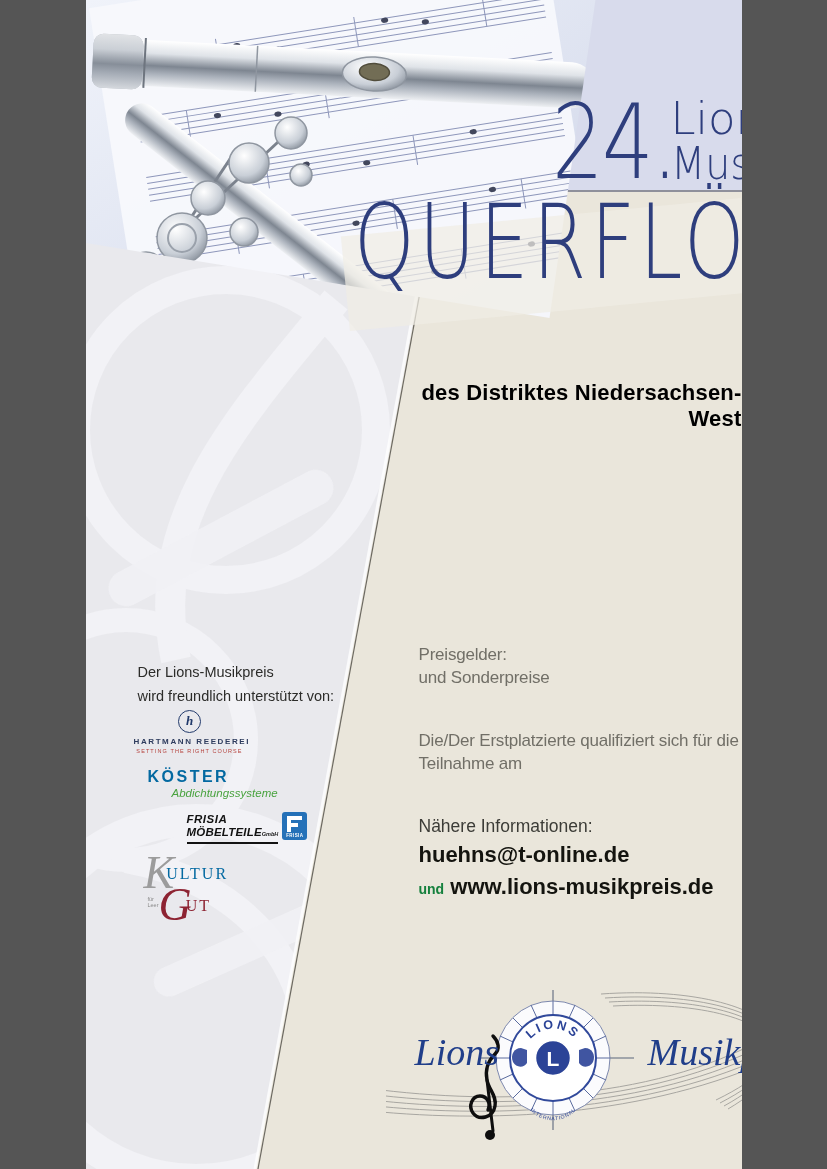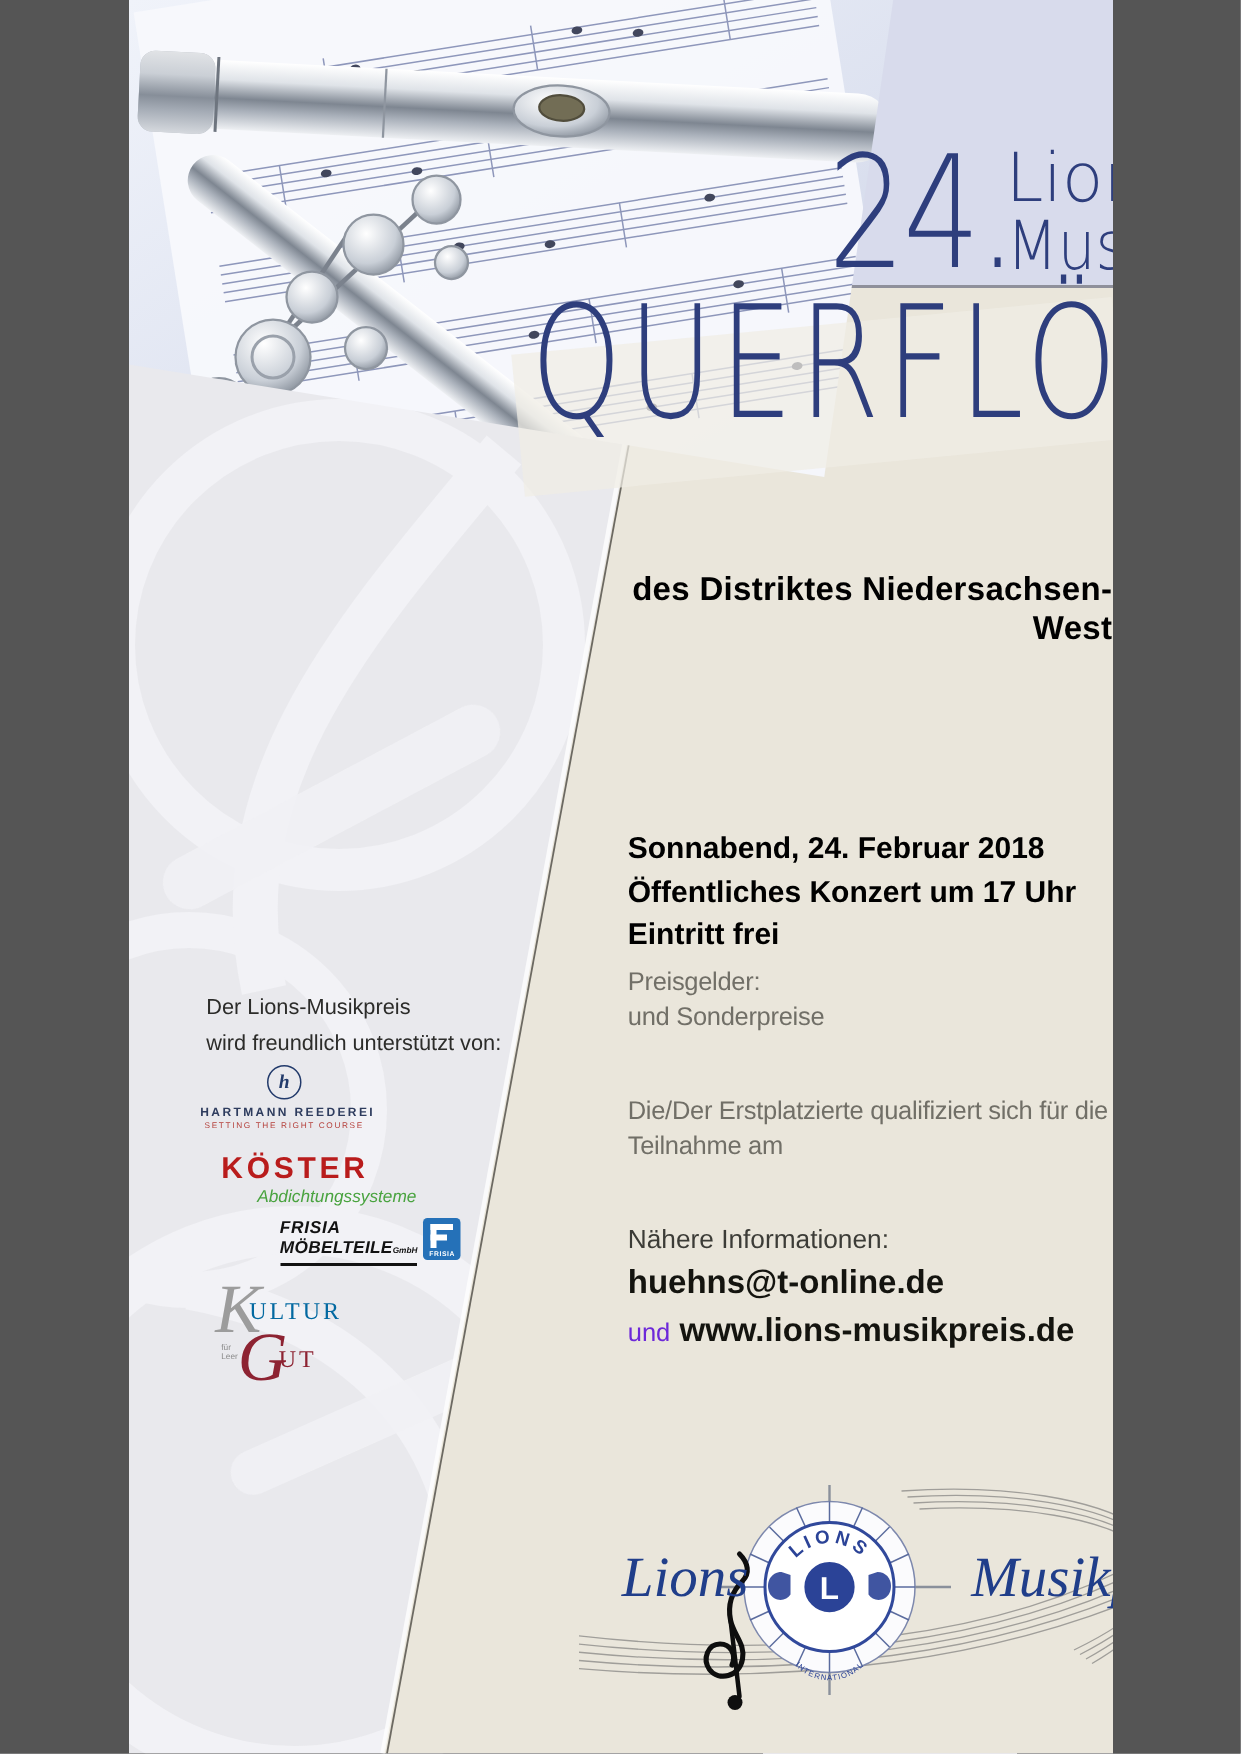--- a/index.html
+++ b/index.html
@@ -43,31 +43,31 @@
   .district-line{left:333px;top:380px;font-size:22px;font-weight:bold;letter-spacing:.2px;text-align:right;}
   .block-bold{font-size:20px;font-weight:bold;line-height:28.5px;}
   .venue-block{left:333px;top:446px;}
   .event-block{left:333px;top:552px;}
   .block-gray{font-size:17px;color:#716f67;line-height:23px;letter-spacing:-.2px;}
   .prize-block{left:333px;top:643px;}
   .qual-block{left:333px;top:729px;}
   .info-label{left:333px;top:816px;font-size:17.5px;color:#3c3c37;}
   .email-text{left:333px;top:842px;font-size:22px;font-weight:bold;color:#14140f;}
   .website-line{left:333px;top:874px;font-size:22px;font-weight:bold;color:#14140f;}
-  .website-line .conj{font-size:17px;font-weight:normal;color:#6d28d9;}
+  .website-line .conj{font-size:14px;font-weight:bold;color:#15803d;}
   
   .support-text{left:52px;top:660px;font-size:14.5px;line-height:24px;color:#2c2c2a;}
   .hartmann{left:48px;top:710px;width:112px;text-align:center;color:#2e3c5e;}
   .hartmann .emblem{width:21px;height:21px;border:1.6px solid #223a6b;border-radius:50%;
      margin:0 auto 4px auto;font-family:"Liberation Serif",serif;font-style:italic;font-weight:bold;
      font-size:13px;line-height:20px;color:#223a6b;}
   .hartmann .name{font-size:8px;font-weight:bold;letter-spacing:1.6px;white-space:nowrap;}
   .hartmann .tagline{font-size:5.5px;letter-spacing:1.1px;color:#b5413c;margin-top:2px;white-space:nowrap;}
   .koester{left:62px;top:768px;}
-  .koester .name{font-size:20px;font-weight:bold;color:#b91c1c;letter-spacing:2.5px;
+  .koester .name{font-size:16px;font-weight:bold;color:#0369a1;letter-spacing:2.5px;
      font-family:"Liberation Sans",sans-serif;}
   .koester .tagline{font-size:11.5px;font-style:italic;color:#49a33f;margin:1px 0 16px 24px;}
   .frisia{left:60px;top:812px;margin-left:41px;}
   .frisia .txt{display:inline-block;font-style:italic;font-weight:bold;color:#121212;
      border-bottom:2px solid #121212;padding-bottom:2px;line-height:11px;}
   .frisia .l1{font-size:11.5px;letter-spacing:.5px;}
   .frisia .l2{font-size:11.5px;letter-spacing:.2px;}
   .frisia .gmbh{font-size:5.5px;font-style:italic;}
   .frisia .badge{display:inline-block;vertical-align:top;margin-left:4px;width:25px;height:28px;
      background:#2571b8;border-radius:3px;position:relative;}
@@ -215,25 +215,20 @@
   <div class="abs edition-number thin">24.</div>
   <div class="abs brand-block thin">
     <span class="brand-line l1">Lions</span>
     <span class="brand-line l2">Musikpreis</span>
   </div>
   <div class="abs instrument-title thin">QUERFLÖTE</div>
 
   <div class="abs district-line">des Distriktes Niedersachsen-West</div>
 
 
-  <div class="abs event-block block-bold">
-    <div>Sonnabend, 24. Februar 2018</div>
-    <div>Öffentliches Konzert um 17 Uhr</div>
-    <div>Eintritt frei</div>
-  </div>
 
   <div class="abs prize-block block-gray">
     <div>Preisgelder:</div>
     <div>und Sonderpreise</div>
   </div>
 
   <div class="abs qual-block block-gray">
     <div>Die/Der Erstplatzierte qualifiziert sich für die Teilnahme am</div>
   </div>
 

